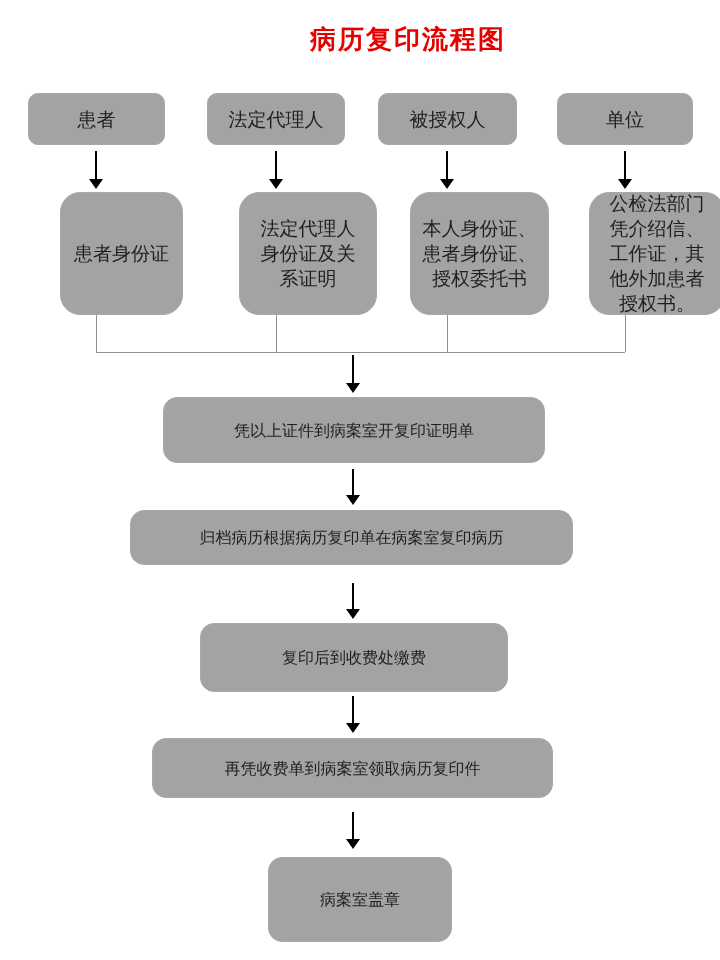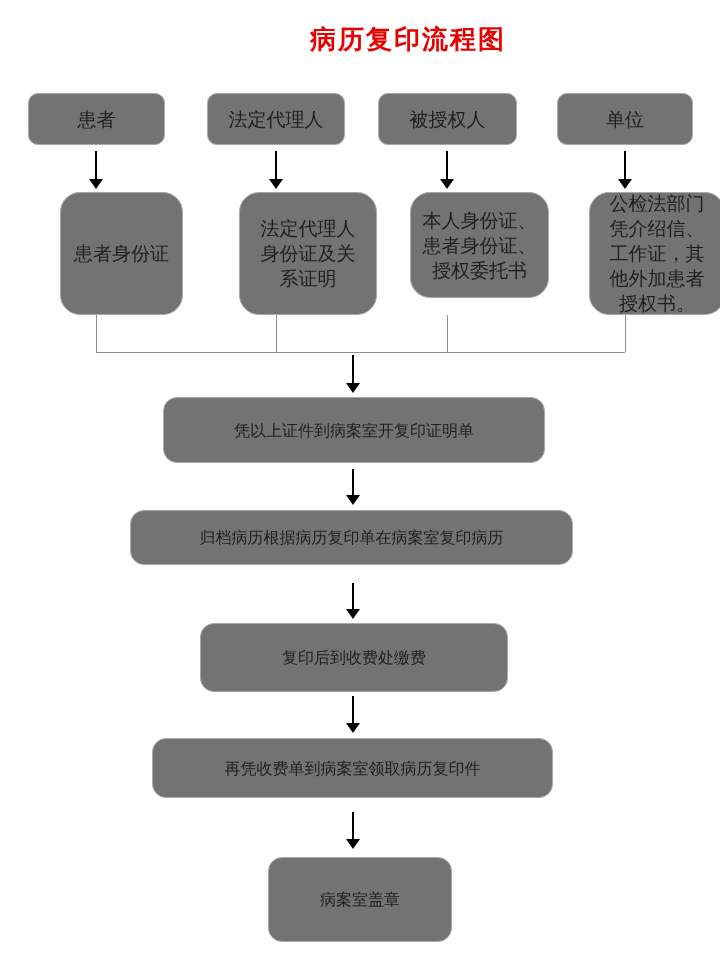--- a/index.html
+++ b/index.html
@@ -15,39 +15,39 @@
     position:absolute;left:0;top:22px;width:720px;margin:0;
     text-align:center;
     font-size:26px;font-weight:bold;letter-spacing:2px;
     color:#e60000;
     padding-left:48px;
   }
   .node{
     position:absolute;
     box-sizing:border-box;
     border:1px solid #a9a9a9;
-    background:#737373;
+    background:#a3a3a3;
     display:flex;align-items:center;justify-content:center;
     text-align:center;
     white-space:pre-line;
     font-size:19px;line-height:25px;
     color:#1f1f1f;
   }
   .r1{border-radius:10px;}
   .r2{border-radius:20px;margin-left:32px;}
   .step{border-radius:14px;font-size:16px;}
   
   .n-src0{left:28px;top:93px;width:137px;height:52px;}
   .n-src1{left:207px;top:93px;width:138px;height:52px;}
   .n-src2{left:378px;top:93px;width:139px;height:52px;}
   .n-src3{left:557px;top:93px;width:136px;height:52px;}
   
   .n-doc0{left:28px;top:192px;width:123px;height:123px;}
   .n-doc1{left:207px;top:192px;width:138px;height:123px;}
-  .n-doc2{left:378px;top:192px;width:139px;height:106px;}
+  .n-doc2{left:378px;top:192px;width:139px;height:123px;}
   .n-doc3{left:557px;top:192px;width:136px;height:123px;}
   
   .n-s1{left:163px;top:397px;width:382px;height:66px;}
   .n-s2{left:130px;top:510px;width:443px;height:55px;}
   .n-s3{left:200px;top:623px;width:308px;height:69px;}
   .n-s4{left:152px;top:738px;width:401px;height:60px;}
   .n-s5{left:268px;top:857px;width:184px;height:85px;}
   
   .arrow{position:absolute;width:14px;}
   .arrow::before{

